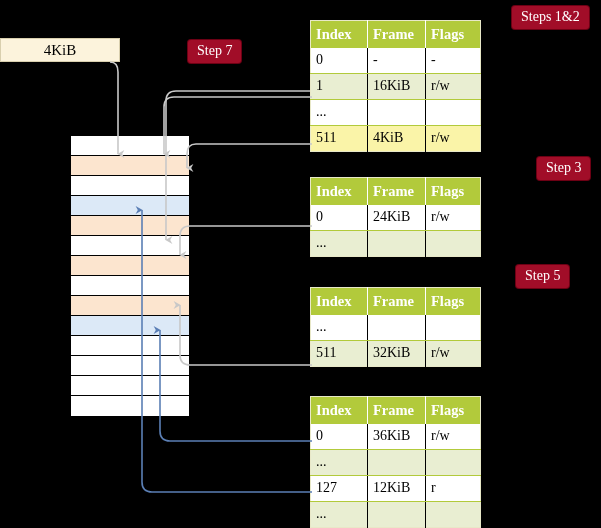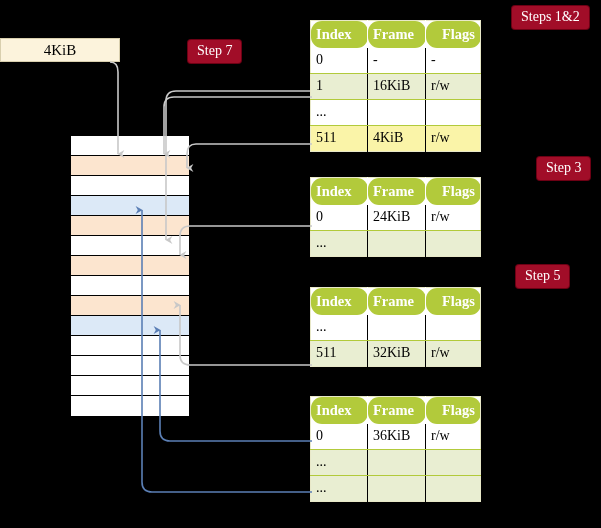--- a/index.html
+++ b/index.html
@@ -75,23 +75,22 @@
   }
   .pt th {
     background: #b2ca3b;
     color: #ffffff;
     font-weight: bold;
     font-size: 14.5px;
     text-align: left;
     padding: 3px 5px 4px 5px;
     border-right: 1px solid #ffffff;
     height: 20px;
-    border-radius: 11px;
-  }
-  .pt th:last-child { border-right: none; text-align: right; }
+  }
+  .pt th:last-child { border-right: none; }
   .pt td {
     padding: 2px 5px 3px 5px;
     height: 20px;
     border-right: 1px solid #000000;
     border-bottom: 1px solid #b2ca3b;
     color: #000000;
     vertical-align: middle;
     overflow: hidden;
     white-space: nowrap;
   }
@@ -254,20 +253,25 @@
         <tr class="odd">
           <td>0</td>
           <td>36KiB</td>
           <td>r/w</td>
         </tr>
         <tr class="even">
           <td>...</td>
           <td></td>
           <td></td>
         </tr>
+        <tr class="odd">
+          <td>127</td>
+          <td>12KiB</td>
+          <td>r</td>
+        </tr>
         <tr class="even">
           <td>...</td>
           <td></td>
           <td></td>
         </tr>
       </tbody>
   </table>
 
   <svg id="wires" viewBox="0 0 601 528" xmlns="http://www.w3.org/2000/svg">
     <defs>

